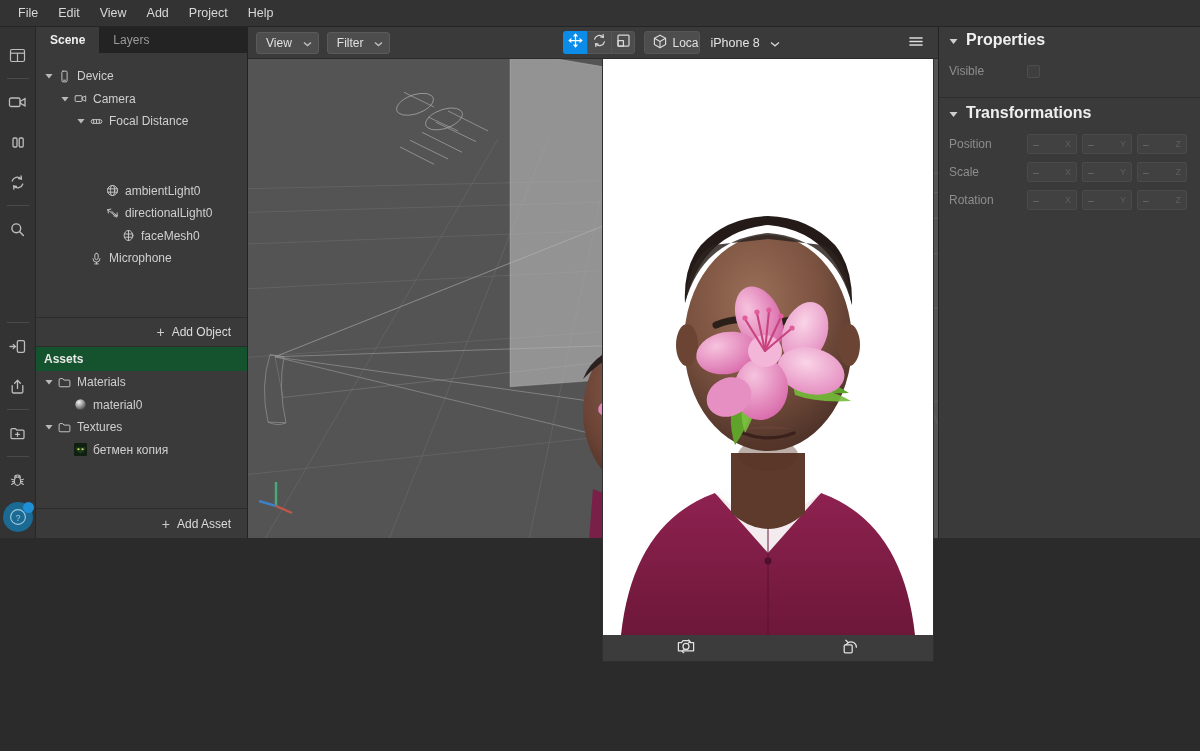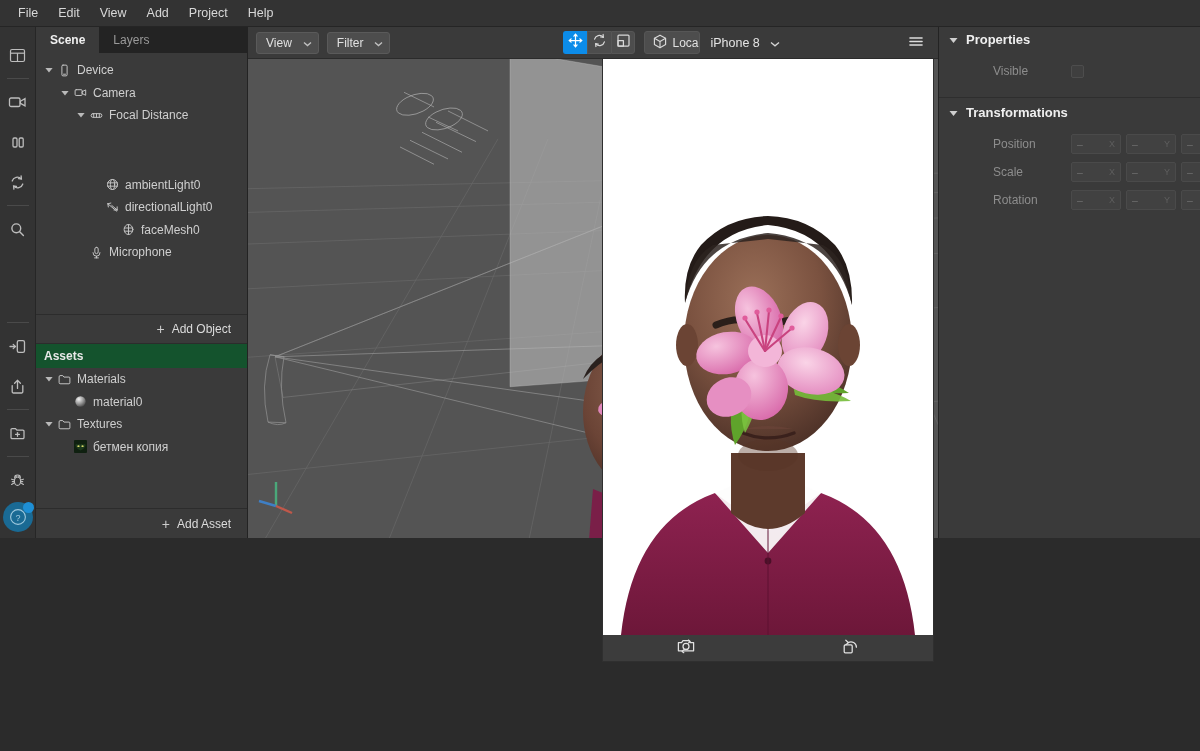--- a/index.html
+++ b/index.html
@@ -66,21 +66,21 @@
     border-right: 1px solid #232323;
   }
   .tabstrip { height: 26px; flex: 0 0 26px; display: flex; background: #232323; }
   .tab {
     display: flex; align-items: center;
     padding: 0 14px; font-size: 12px; cursor: pointer;
     color: #9a9a9a; background: #232323;
   }
   .tab.active { background: #3a3a3a; color: #f0f0f0; font-weight: bold; }
 
-  .treearea { flex: 1 1 auto; overflow: hidden; padding-top: 6px; background: #3a3a3a; }
+  .treearea { flex: 1 1 auto; overflow: hidden; padding-top: 12px; background: #3a3a3a; }
   .node {
     display: flex; align-items: center;
     height: 22.5px; font-size: 12px; color: #cfcfcf;
     cursor: pointer; white-space: nowrap;
   }
   .arrow {
     width: 13px; flex: 0 0 13px; display: flex; align-items: center; justify-content: center;
   }
   .arrow.spacer { visibility: hidden; }
   .arrow svg { display:block; }
@@ -159,24 +159,24 @@
   .pb-btn { width: 44px; height: 22px; display: flex; align-items: center; justify-content: center; cursor: pointer; }
 
   
   .rightpanel {
     width: 262px; flex: 0 0 262px;
     background: #3a3a3a; border-left: 1px solid #232323;
     display: flex; flex-direction: column;
   }
   .sect-head {
     height: 25px; display: flex; align-items: center; gap: 8px;
-    padding-left: 10px; font-size: 13px; color: #efefef; font-weight: bold;
+    padding-left: 10px; font-size: 16px; color: #efefef; font-weight: bold;
     cursor: pointer;
   }
-  .sect-body { padding: 5px 0 10px 0; margin-left: 44px; }
+  .sect-body { padding: 5px 0 10px 0; }
   .prow { display: flex; align-items: center; height: 28px; padding-left: 10px; }
   .plabel { width: 78px; flex: 0 0 78px; font-size: 12px; color: #8d8d8d; }
   .pfields { display: flex; gap: 5px; }
   .pfield {
     width: 50px; height: 20px; border-radius: 2px;
     background: #414141; border: 1px solid #4a4a4a;
     display: flex; align-items: center; justify-content: space-between;
     padding: 0 5px; font-size: 10.5px; color: #6e6e6e;
   }
   .pfield .ax { color: #5e5e5e; font-size: 9px; }

